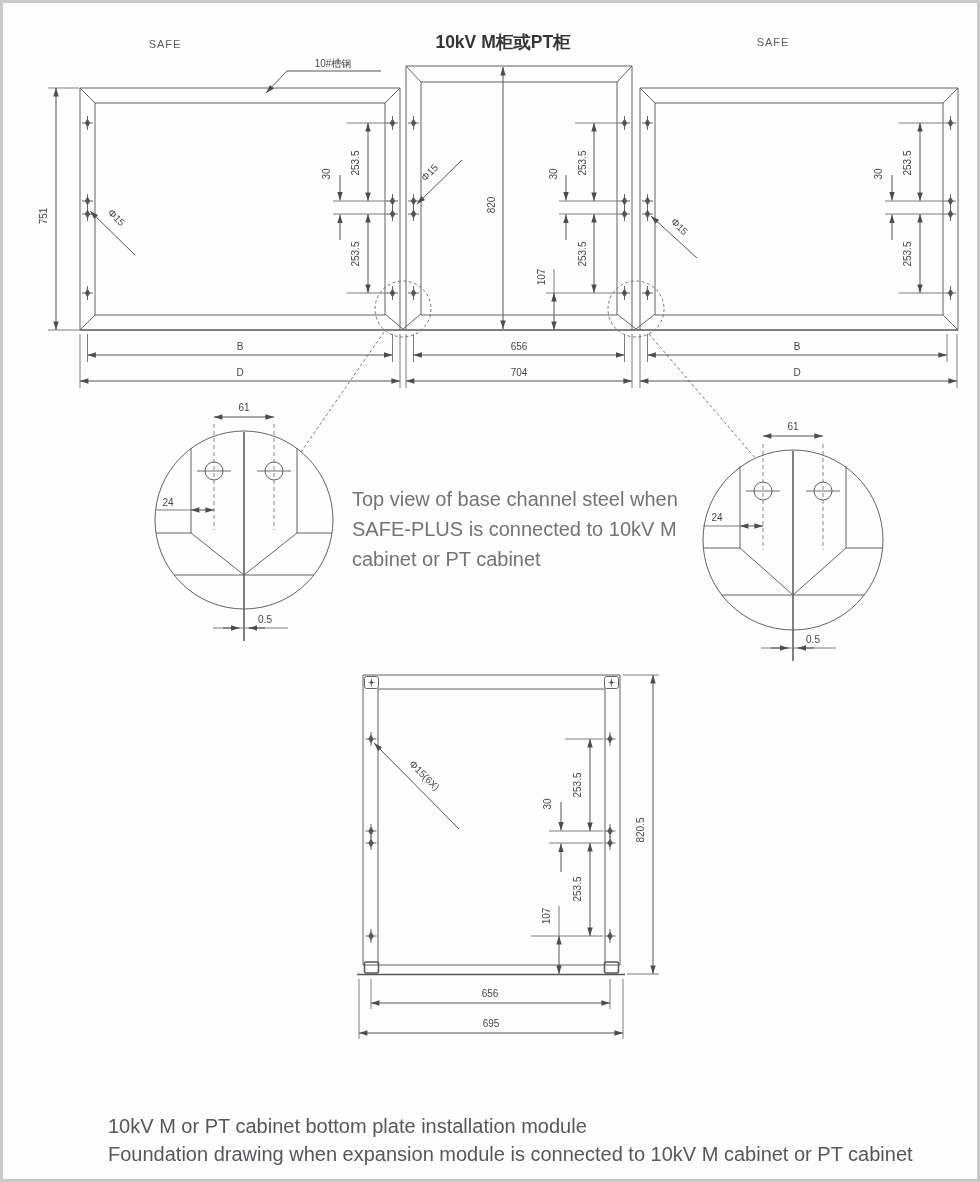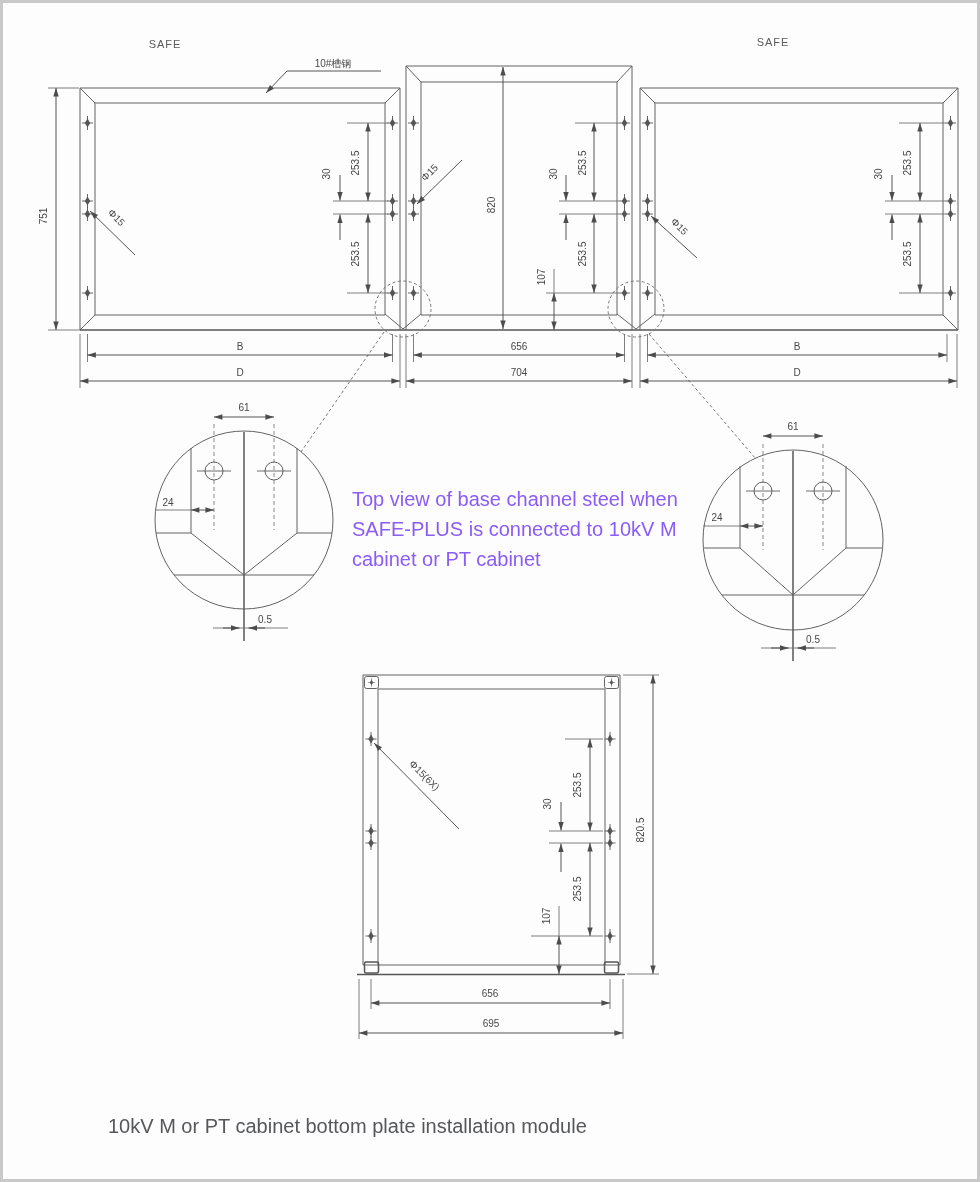--- a/index.html
+++ b/index.html
@@ -15,21 +15,21 @@
   .ext{stroke:#6f6f6f;stroke-width:0.9;fill:none;}
   .dimln{stroke:#555555;stroke-width:1;fill:none;}
   .dsh{stroke:#7c7c7c;stroke-width:0.9;fill:none;stroke-dasharray:4 3;}
   .dshc{stroke:#787878;stroke-width:1;fill:none;stroke-dasharray:3 2.5;}
   text.dim{font-family:"Liberation Sans",sans-serif;font-size:10px;fill:#474747;text-anchor:middle;}
   
   .safe{position:absolute;width:60px;text-align:center;font-size:11px;letter-spacing:1px;color:#5a5a5a;}
   .title{position:absolute;left:376px;top:27px;width:248px;text-align:center;
          font-size:17.5px;font-weight:600;color:#353535;}
   .note{position:absolute;left:349px;top:481px;width:352px;
-        font-size:20px;line-height:30px;color:#8b5cf6;}
+        font-size:20px;line-height:30px;color:#737373;}
   .caption{position:absolute;left:105px;white-space:nowrap;font-size:20px;color:#56575a;}
   .cap1{top:1112px;}
   .cap2{top:1140px;}
 </style>
 </head>
 <body>
 
 <div class="page">
 
 <svg class="drawing" width="980" height="1182" viewBox="0 0 980 1182">
@@ -265,17 +265,19 @@
     <text class="dim" transform="rotate(-90 641 827)" x="641" y="827">820.5</text>
     <path class="ext" d="M368,976 V1006 M607,976 V1006 M356,976 V1036 M620,976 V1036"></path>
     <line class="dimln" x1="368" y1="1000" x2="607" y2="1000" marker-start="url(#as)" marker-end="url(#ae)"></line>
     <text class="dim" x="487" y="994">656</text>
     <line class="dimln" x1="356" y1="1030" x2="620" y2="1030" marker-start="url(#as)" marker-end="url(#ae)"></line>
     <text class="dim" x="488" y="1024">695</text>
   </g>
 </svg>
 
 <div class="safe" style="left:132px;top:35px">SAFE</div>
+<div class="title">10kV M柜或PT柜</div>
 <div class="safe" style="left:740px;top:33px">SAFE</div>
 <div class="note">Top view of base channel steel when SAFE-PLUS is connected to 10kV M cabinet or PT cabinet</div>
 <div class="caption cap1">10kV M or PT cabinet bottom plate installation module</div>
+<div class="caption cap2">Foundation drawing when expansion module is connected to 10kV M cabinet or PT cabinet</div>
 
 </div>
 
 </body></html>

